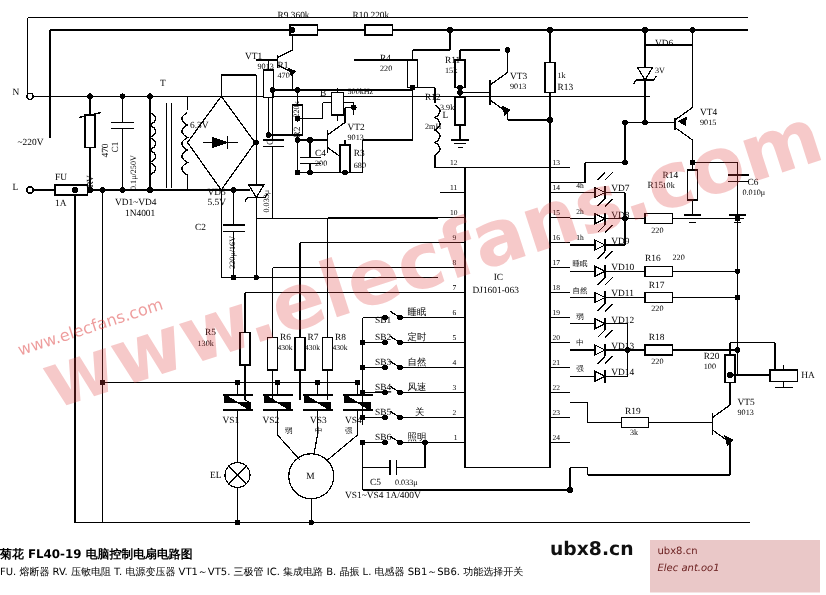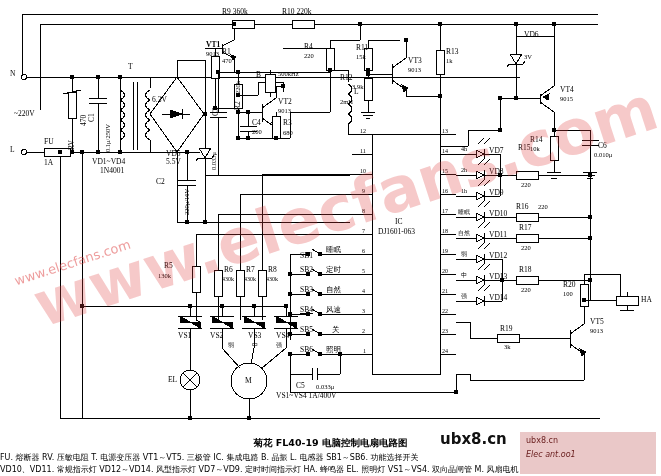--- a/index.html
+++ b/index.html
@@ -4,21 +4,21 @@
 <style>
   html,body{margin:0;padding:0;background:#ffffff;}
   body{width:661px;height:476px;position:relative;overflow:hidden;
        font-family:"Liberation Serif",serif;color:#000;}
   #sheet{position:absolute;left:0;top:0;width:661px;height:476px;}
   svg{position:absolute;left:0;top:0;}
   .lbl{position:absolute;font-size:7.5px;line-height:8px;white-space:nowrap;letter-spacing:0;}
   .lbl.sm{font-size:6.5px;line-height:7px;}
   .lbl.xs{font-size:6px;line-height:6.5px;}
   .vert{transform-origin:0 0;}
-  .caption{position:absolute;left:0;width:661px;text-align:center;
+  .caption{position:absolute;left:0;width:661px;text-align:left;
            font-family:"DejaVu Sans",sans-serif;font-weight:bold;font-size:9.5px;}
   .legend{position:absolute;left:0;width:661px;font-size:8px;
           font-family:"DejaVu Sans",sans-serif;line-height:13px;}
   .wm1{position:absolute;left:20px;top:170px;font-size:62px;font-weight:bold;
        color:rgba(222,60,60,.28);transform:rotate(-18deg);pointer-events:none;
        font-family:"DejaVu Sans",sans-serif;}
   .wm2{position:absolute;left:12px;top:255px;font-size:13px;color:rgba(222,60,60,.5);
        transform:rotate(-18deg);font-family:"DejaVu Sans",sans-serif;pointer-events:none;}
   .wmbox{position:absolute;left:520px;top:432px;width:136px;height:42px;
          background:rgba(200,110,110,.38);pointer-events:none;}
@@ -615,21 +615,21 @@
 <div class="lbl" style="left:100px;top:167px;">1N4001</div>
 <div class="lbl" style="left:156px;top:178px;">C2</div>
 <div class="lbl vert sm" style="left:183px;top:215px;transform:rotate(-90deg);">220μ/16V</div>
 <div class="lbl" style="left:166px;top:150px;">VD5</div>
 <div class="lbl" style="left:166px;top:158px;">5.5V</div>
 <div class="lbl" style="left:222px;top:48px;">R1</div>
 <div class="lbl sm" style="left:222px;top:57px;">470</div>
 <div class="lbl vert" style="left:212px;top:116px;transform:rotate(-90deg);">C3</div>
 <div class="lbl vert sm" style="left:210px;top:170px;transform:rotate(-90deg);">0.033μ</div>
 
-<div class="lbl" style="left:206px;top:41px;font-weight:bold;">VT1</div>
+<div class="lbl" style="left:196px;top:41px;">VT1</div>
 <div class="lbl sm" style="left:206px;top:50px;">9013</div>
 <div class="lbl vert" style="left:234px;top:110px;transform:rotate(-90deg);">R2</div>
 <div class="lbl vert sm" style="left:234px;top:94px;transform:rotate(-90deg);">220k</div>
 <div class="lbl" style="left:256px;top:71px;">B</div>
 <div class="lbl sm" style="left:278px;top:70px;">500kHz</div>
 <div class="lbl" style="left:278px;top:98px;">VT2</div>
 <div class="lbl sm" style="left:278px;top:107px;">9013</div>
 <div class="lbl" style="left:252px;top:119px;">C4</div>
 <div class="lbl sm" style="left:252px;top:128px;">200</div>
 <div class="lbl" style="left:283px;top:119px;">R3</div>
@@ -641,21 +641,21 @@
 
 <div class="lbl" style="left:222px;top:8px;">R9 360k</div>
 <div class="lbl" style="left:282px;top:8px;">R10 220k</div>
 
 <div class="lbl" style="left:356px;top:44px;">R11</div>
 <div class="lbl sm" style="left:356px;top:53px;">15k</div>
 <div class="lbl" style="left:340px;top:74px;">R12</div>
 <div class="lbl sm" style="left:352px;top:83px;">3.9k</div>
 <div class="lbl" style="left:408px;top:57px;">VT3</div>
 <div class="lbl sm" style="left:408px;top:66px;">9013</div>
-<div class="lbl" style="left:446px;top:48px;">R13</div>
+<div class="lbl" style="left:446px;top:66px;">R13</div>
 <div class="lbl sm" style="left:446px;top:57px;">1k</div>
 
 <div class="lbl" style="left:524px;top:31px;">VD6</div>
 <div class="lbl sm" style="left:524px;top:53px;">3V</div>
 <div class="lbl" style="left:560px;top:86px;">VT4</div>
 <div class="lbl sm" style="left:560px;top:95px;">9015</div>
 <div class="lbl" style="left:530px;top:136px;">R14</div>
 <div class="lbl sm" style="left:530px;top:145px;">10k</div>
 <div class="lbl" style="left:598px;top:142px;">C6</div>
 <div class="lbl sm" style="left:594px;top:151px;">0.010μ</div>
@@ -762,15 +762,14 @@
 <div class="wm1">www.elecfans.com</div>
 <div class="wm2">www.elecfans.com</div>
 <div class="wmtxt">ubx8.cn</div>
 <div class="wmbox">
   <span class="a">ubx8.cn</span>
   <span class="b">Elec ant.oo1</span>
 </div>
 
 <div class="caption" style="top:437px;">菊花 FL40-19 电脑控制电扇电路图</div>
 <div class="legend" style="top:451px;">FU. 熔断器   RV. 压敏电阻   T. 电源变压器   VT1～VT5. 三极管   IC. 集成电路   B. 晶振   L. 电感器   SB1～SB6. 功能选择开关</div>
-<div class="legend" style="top:463px;">VD10、VD11. 常规指示灯   VD12～VD14. 风型指示灯   VD7～VD9. 定时时间指示灯   HA. 蜂鸣器   EL. 照明灯   VS1～VS4. 双向晶闸管   M. 风扇电机</div>
 
 </div>
 
 </body></html>

